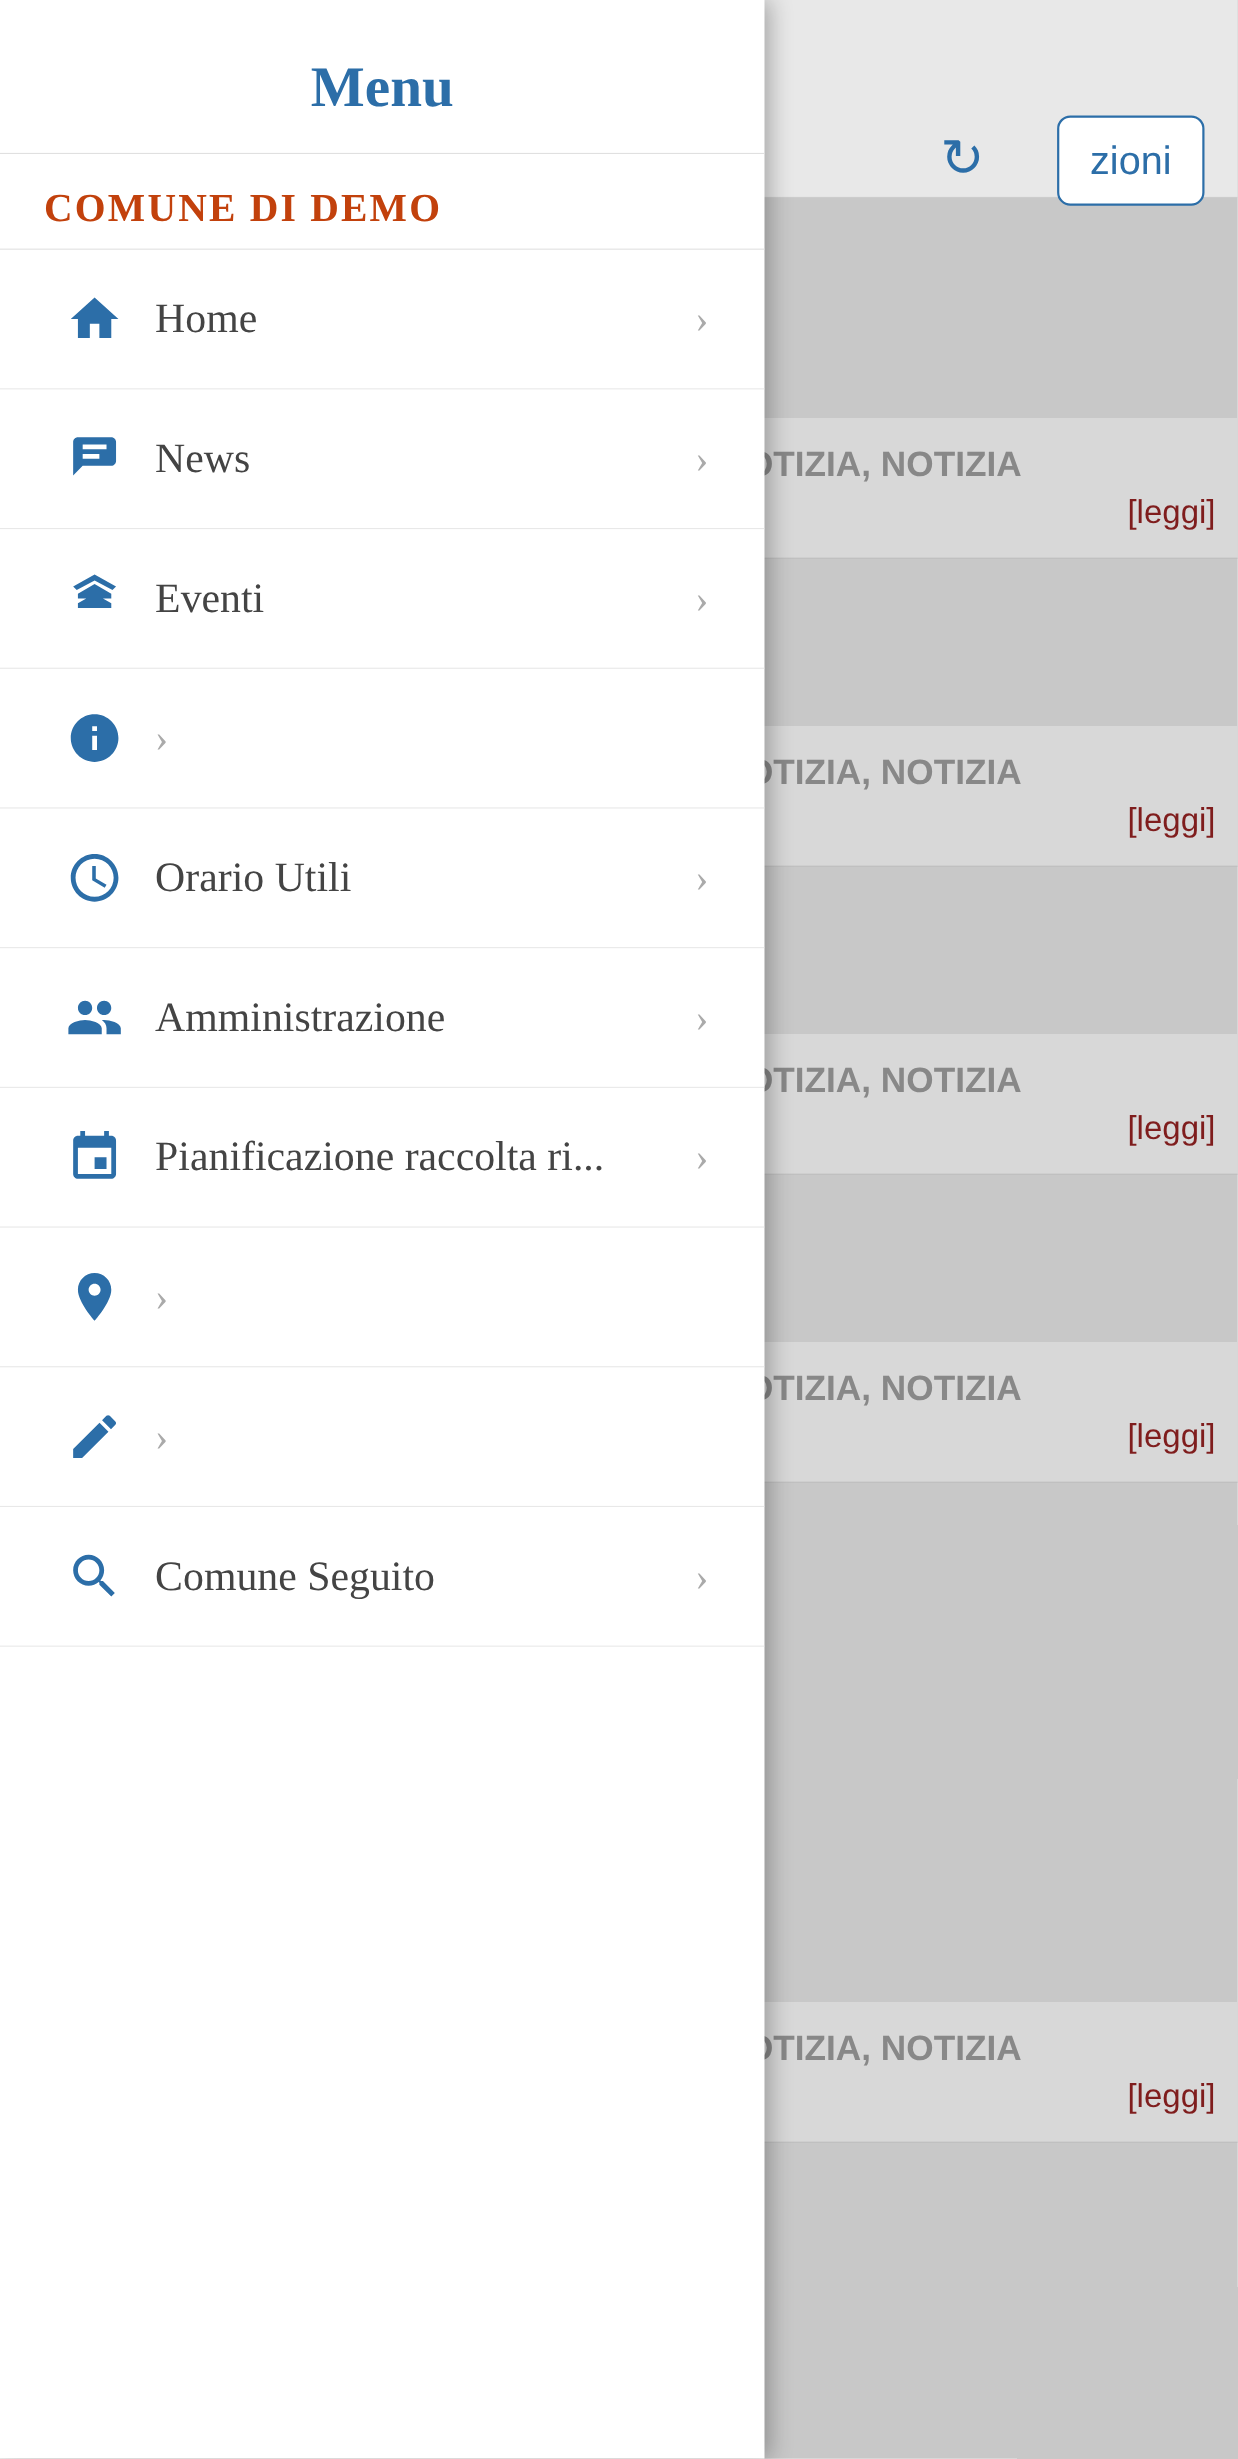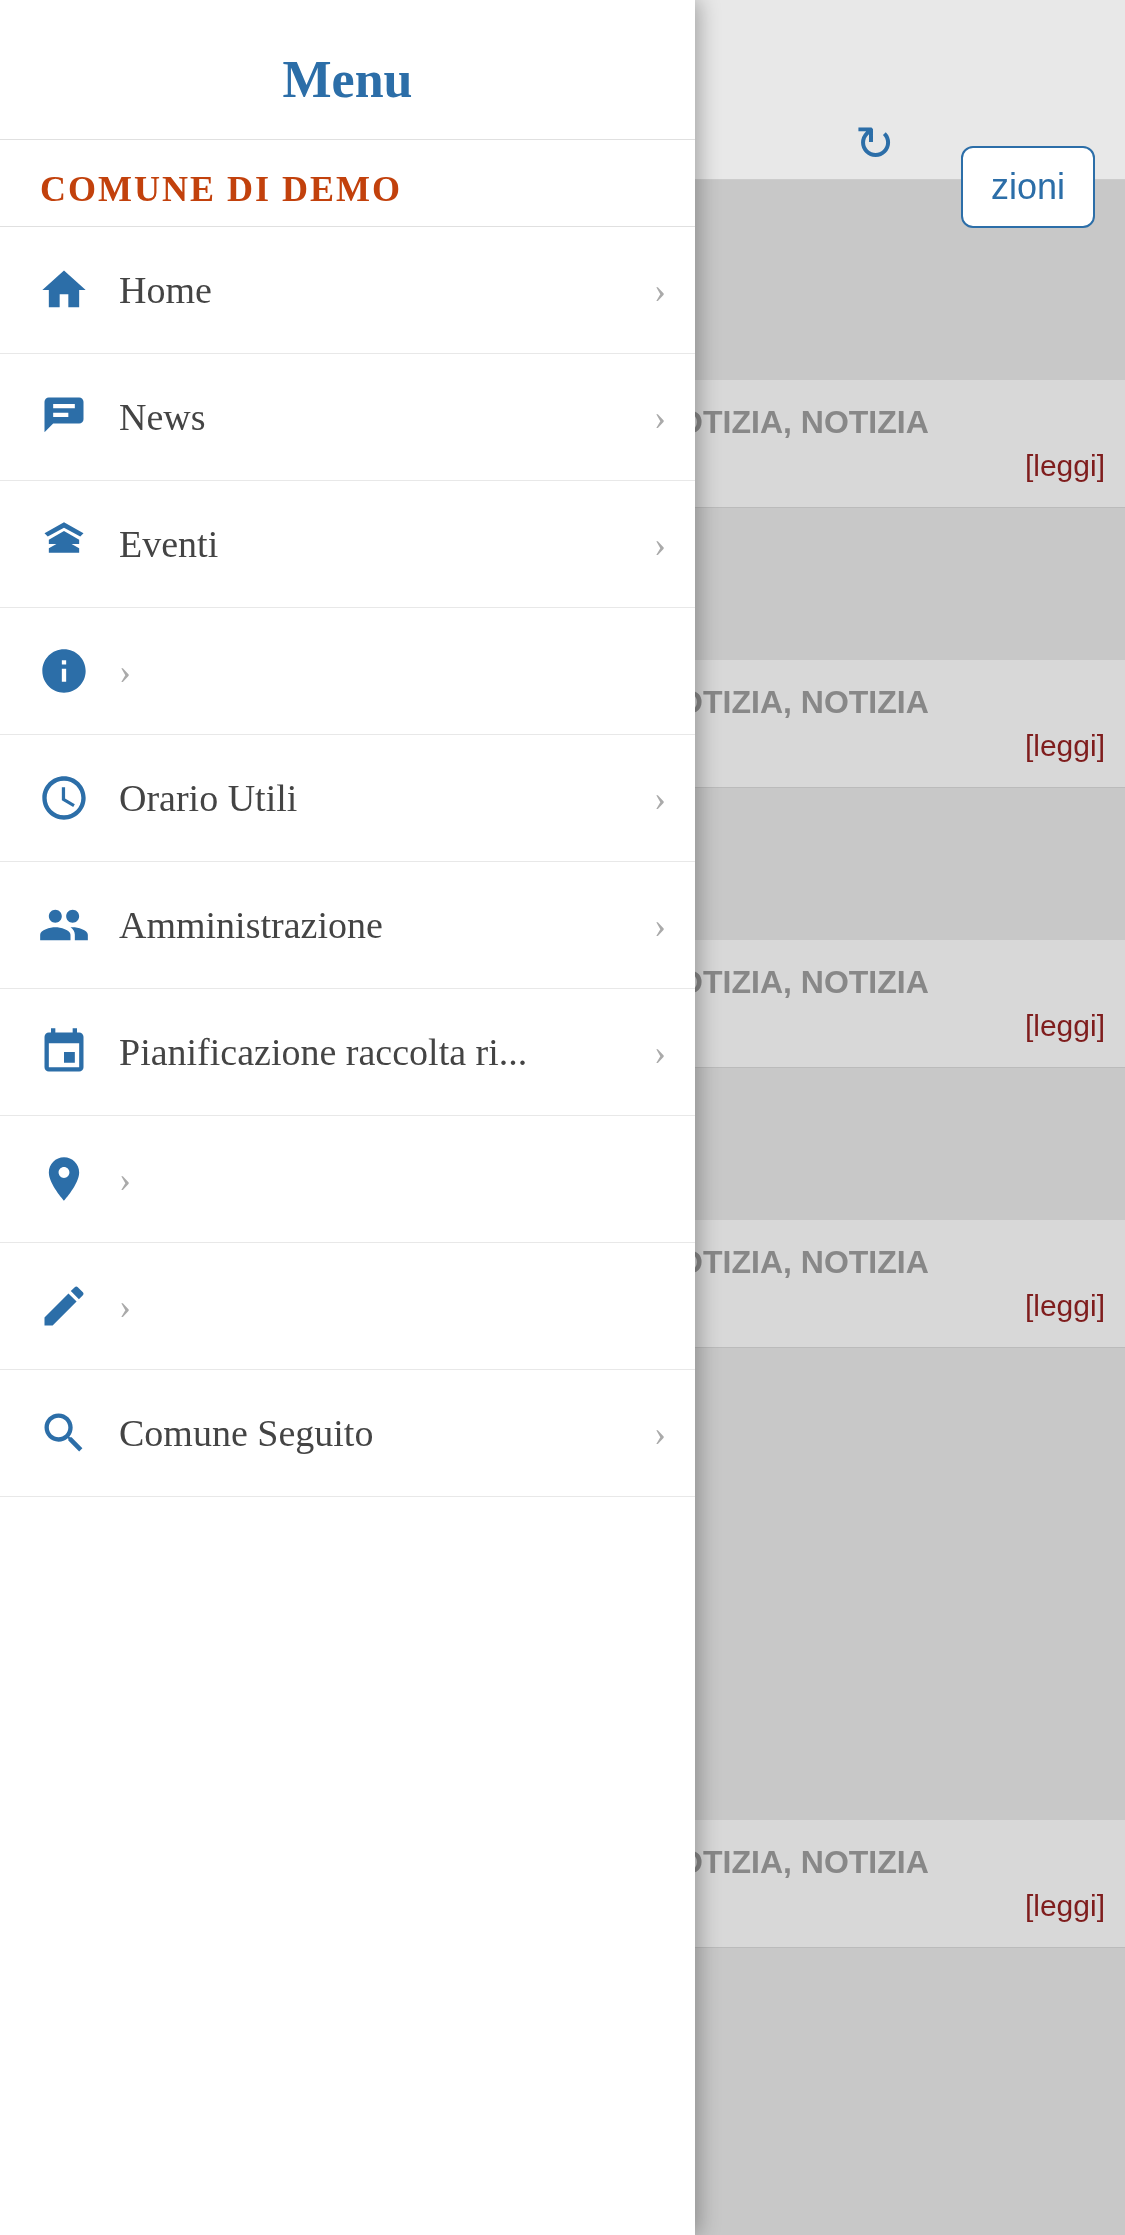--- a/index.html
+++ b/index.html
@@ -43,21 +43,20 @@
       position: absolute;
       top: 105px;
       right: 30px;
       background: white;
       border: 2px solid #2c6ea8;
       border-radius: 12px;
       padding: 18px 28px;
       color: #2c6ea8;
       font-size: 36px;
       font-weight: 500;
-      margin-top: 41px;
     }
 
     .bg-refresh-icon {
       position: absolute;
       top: 115px;
       right: 230px;
       color: #2c6ea8;
       font-size: 48px;
     }
 
@@ -128,21 +127,21 @@
     }
 
     .menu-items {
       flex: 1;
       overflow-y: auto;
     }
 
     .menu-item {
       display: flex;
       align-items: center;
-      padding: 28px 29px;
+      padding: 28px 51px;
       border-bottom: 1px solid #e8e8e8;
       cursor: pointer;
       min-height: 110px;
     }
 
     .menu-item-icon {
       width: 70px;
       height: 70px;
       display: flex;
       align-items: center;

